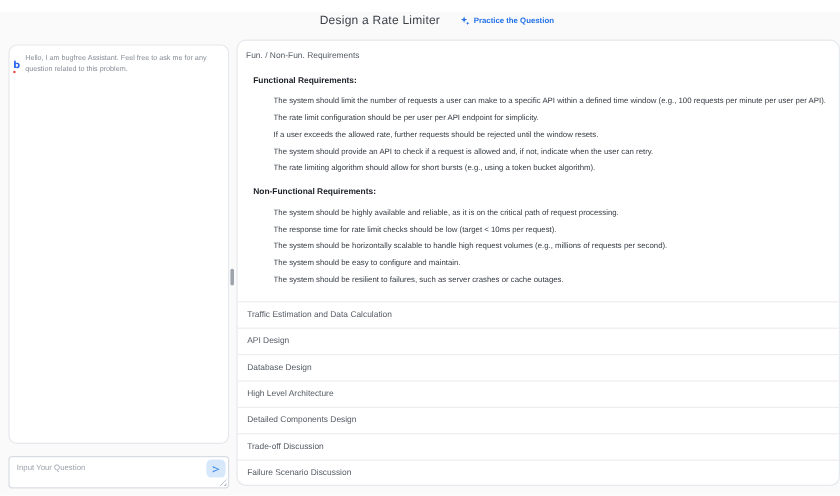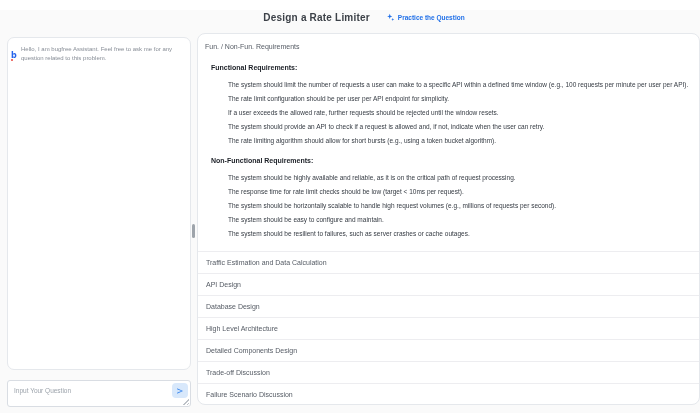--- a/index.html
+++ b/index.html
@@ -11,21 +11,21 @@
     color:#343a42;
   }
   .top-strip { position:absolute; left:0; top:0; width:700px; height:10px; background:#ffffff; }
 
   
   .header {
     position:absolute; left:0; top:12px; width:700px;
     display:flex; justify-content:center; align-items:center; gap:16px;
     transform:translateX(14px);
   }
-  .page-title { font-size:10px; font-weight:700; color:#3c4148; letter-spacing:.2px; }
+  .page-title { font-size:10px; font-weight:400; color:#3c4148; letter-spacing:.2px; }
   .practice-link {
     display:flex; align-items:center; gap:3px;
     font-size:6.5px; font-weight:600; color:#2170e8; cursor:pointer;
   }
   .practice-link svg { display:block; }
 
   
   .chat-card {
     position:absolute; left:7px; top:37px; width:184px; height:333px;
     background:#ffffff; border:1px solid #e5e8ec; border-radius:7px;

